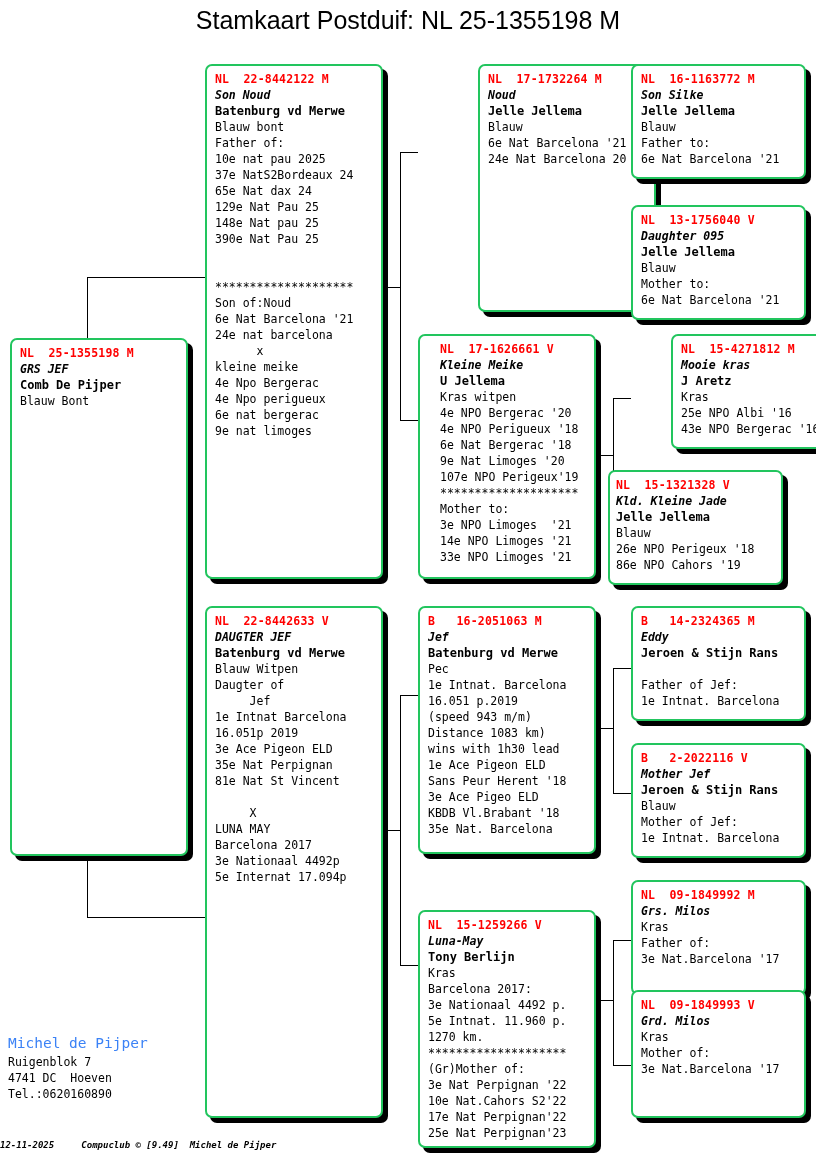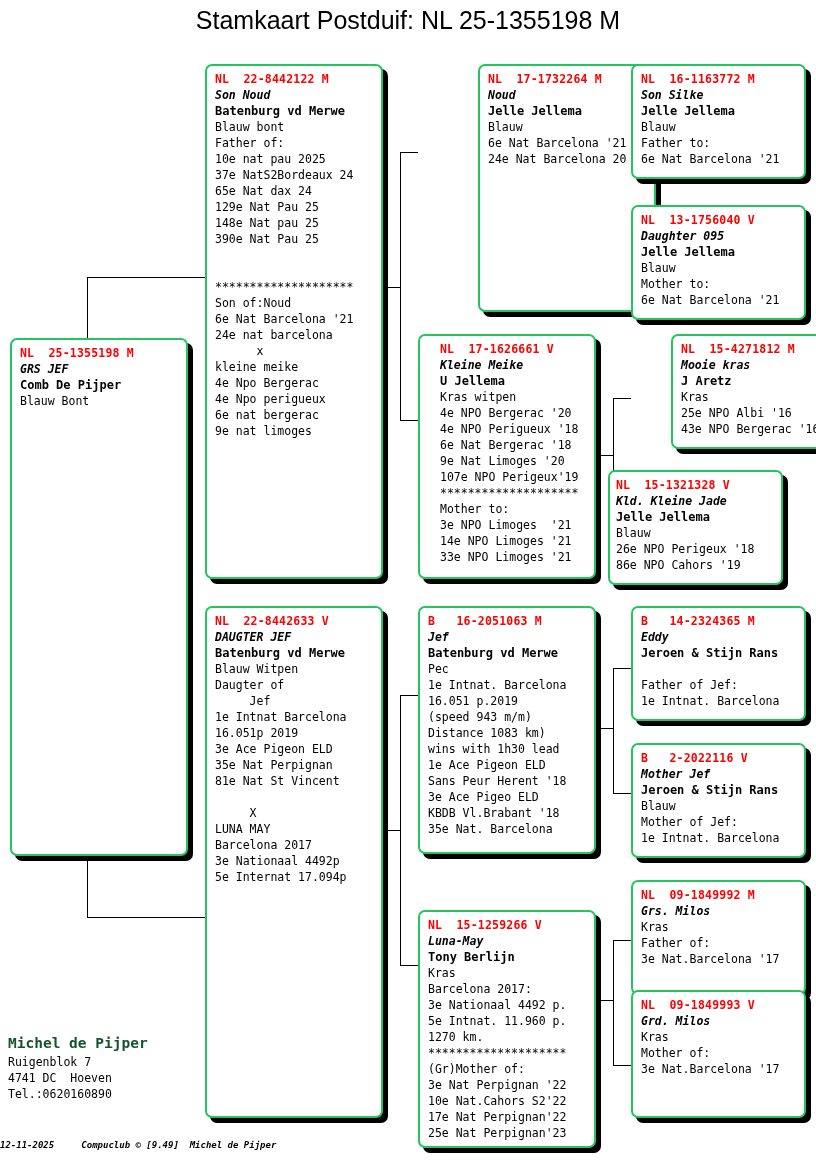--- a/index.html
+++ b/index.html
@@ -81,22 +81,22 @@
 
   
   #owner-block {
     position: absolute;
     left: 8px;
     top: 1032px;
     width: 230px;
   }
   #owner-name {
     font-size: 14.5px;
-    font-weight: bold;
-    color: #14532d;
+    font-weight: normal;
+    color: #3b82f6;
     line-height: 22px;
     white-space: pre;
   }
   #owner-block .addr {
     font-size: 11.5px;
     color: #000;
     line-height: 16px;
     white-space: pre;
   }
 

